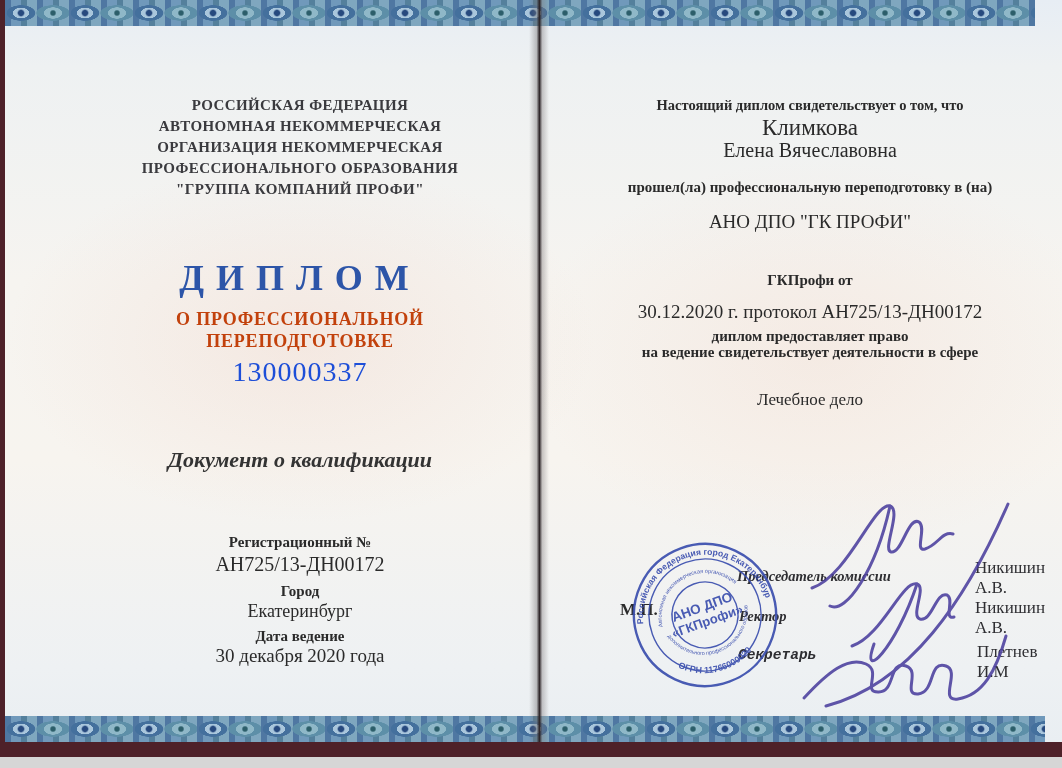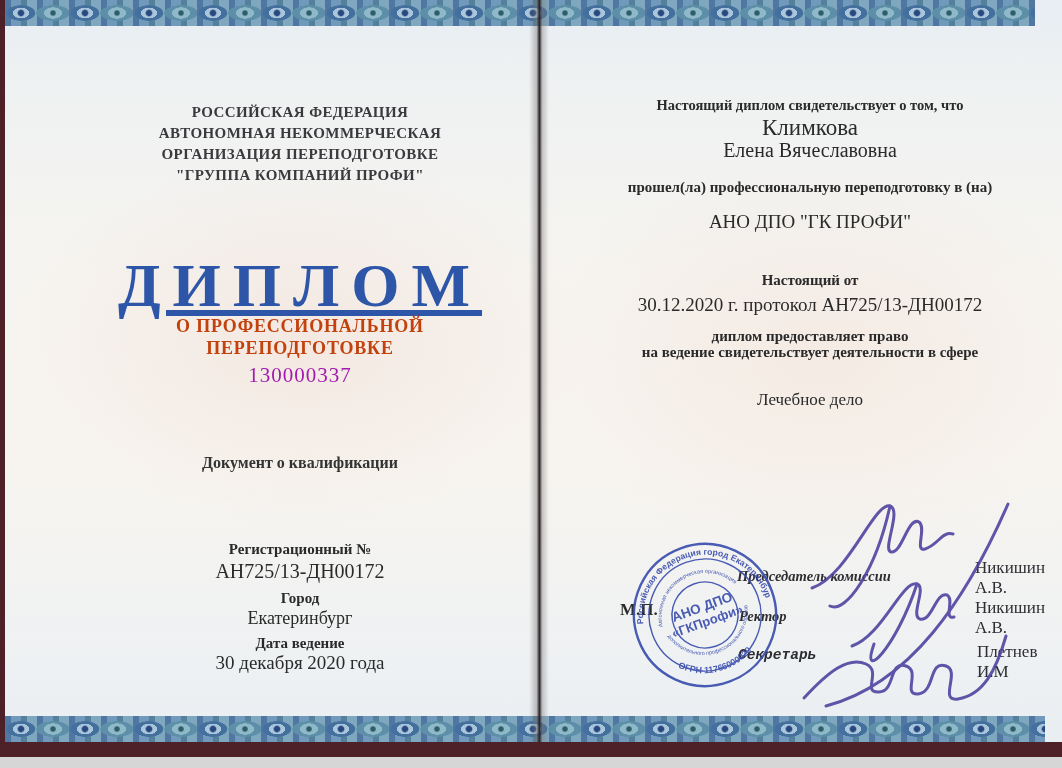--- a/index.html
+++ b/index.html
@@ -38,42 +38,42 @@
   .spine{
     position:absolute;left:524px;top:0;width:20px;height:742px;
     background:linear-gradient(90deg, rgba(130,130,130,0) 0%, rgba(120,118,120,0.45) 38%, #2b2326 52%, rgba(125,120,122,0.4) 66%, rgba(140,140,140,0) 100%);
   }
   .gray-base{position:absolute;left:0;top:757px;width:1062px;height:11px;background:#d6d6d6;}
 
   .abs{position:absolute;}
   .ctr{text-align:center;}
 
   
-  .lp{left:35px;width:530px;margin-top:7px;}
+  .lp{left:35px;width:530px;}
   .org-lines{top:95px;font-size:15px;font-weight:bold;line-height:21px;letter-spacing:0.4px;color:#3a3a3e;}
-  .title{top:243px;font-size:62px;font-weight:bold;letter-spacing:12px;color:#2d55a8;text-decoration:underline;}
+  .title{top:257px;font-size:36px;font-weight:bold;letter-spacing:12px;color:#2d55a8;}
   .subtitle{top:308px;font-size:18px;font-weight:bold;line-height:22px;letter-spacing:0.8px;color:#c2410c;}
-  .serial{top:356px;font-size:21px;letter-spacing:1px;color:#a21caf;font-family:Liberation Serif, serif;}
-  .qualnote{top:447px;font-size:16px;font-weight:bold;color:#333;}
+  .serial{top:356px;font-size:28px;letter-spacing:1px;color:#1d4ed8;font-family:Liberation Serif, serif;}
+  .qualnote{top:447px;font-size:22px;font-weight:bold;font-style:italic;color:#333;}
   .reg-label{top:534px;font-size:15px;font-weight:bold;}
   .reg-value{top:553px;font-size:20px;}
   .city-label{top:583px;font-size:15px;font-weight:bold;}
   .city-value{top:601px;font-size:18px;}
   .issue-label{top:628px;font-size:15px;font-weight:bold;}
   .issue-value{top:645px;font-size:19px;}
 
   
   .rp{left:560px;width:500px;}
   .intro{top:97px;font-size:14.5px;font-weight:bold;}
   .surname{top:115px;font-size:23px;}
   .givennames{top:139px;font-size:20px;}
   .trainline{top:179px;font-size:15px;font-weight:bold;}
   .institution{top:211px;font-size:19px;}
   .decision-label{top:272px;font-size:15px;font-weight:bold;}
-  .decision-value{top:294px;font-size:19px;}
+  .decision-value{top:301px;font-size:19px;}
   .grants1{top:328px;font-size:15px;font-weight:bold;}
   .grants2{top:344px;font-size:15px;font-weight:bold;}
   .field{top:390px;font-size:17px;}
 
   .seal-mark{left:620px;top:600px;font-size:17px;font-weight:bold;}
   .role{font-size:14.5px;font-weight:bold;font-style:italic;color:#2e2e32;}
   .role-1{left:737px;top:568px;}
   .role-2{left:739px;top:608px;}
   .role-3{left:738px;top:647px;font-family:Liberation Mono, monospace;}
   .sig-name{font-size:17px;color:#2e2e32;}
@@ -92,21 +92,22 @@
   <div class="gray-base"></div>
   <div class="spread">
     <div class="band band-top"></div>
     <div class="band band-bottom"></div>
     <div class="spine"></div>
   </div>
 
   <div class="abs lp ctr org-lines">
     <div>РОССИЙСКАЯ ФЕДЕРАЦИЯ</div>
     <div>АВТОНОМНАЯ НЕКОММЕРЧЕСКАЯ</div>
-    <div>ОРГАНИЗАЦИЯ ПЕРЕПОДГОТОВКЕ</div>
+    <div>ОРГАНИЗАЦИЯ НЕКОММЕРЧЕСКАЯ</div>
+    <div>ПРОФЕССИОНАЛЬНОГО ОБРАЗОВАНИЯ</div>
     <div>"ГРУППА КОМПАНИЙ ПРОФИ"</div>
   </div>
   <div class="abs lp ctr title">ДИПЛОМ</div>
   <div class="abs lp ctr subtitle">
     <div>О ПРОФЕССИОНАЛЬНОЙ</div>
     <div>ПЕРЕПОДГОТОВКЕ</div>
   </div>
   <div class="abs lp ctr serial">130000337</div>
   <div class="abs lp ctr qualnote">Документ о квалификации</div>
   <div class="abs lp ctr reg-label">Регистрационный №</div>
@@ -114,21 +115,21 @@
   <div class="abs lp ctr city-label">Город</div>
   <div class="abs lp ctr city-value">Екатеринбург</div>
   <div class="abs lp ctr issue-label">Дата ведение</div>
   <div class="abs lp ctr issue-value">30 декабря 2020 года</div>
 
   <div class="abs rp ctr intro">Настоящий диплом свидетельствует о том, что</div>
   <div class="abs rp ctr surname">Климкова</div>
   <div class="abs rp ctr givennames">Елена Вячеславовна</div>
   <div class="abs rp ctr trainline">прошел(ла) профессиональную переподготовку в (на)</div>
   <div class="abs rp ctr institution">АНО ДПО "ГК ПРОФИ"</div>
-  <div class="abs rp ctr decision-label">Настоящий от</div>
+  <div class="abs rp ctr decision-label">ГКПрофи от</div>
   <div class="abs rp ctr decision-value">30.12.2020 г. протокол АН725/13-ДН00172</div>
   <div class="abs rp ctr grants1">диплом предоставляет право</div>
   <div class="abs rp ctr grants2">на ведение свидетельствует деятельности в сфере</div>
   <div class="abs rp ctr field">Лечебное дело</div>
 
   <div class="abs seal-mark">М.П.</div>
 
   <div class="abs role role-1">Председатель комиссии</div>
   <div class="abs role role-2">Ректор</div>
   <div class="abs role role-3">Секретарь</div>

